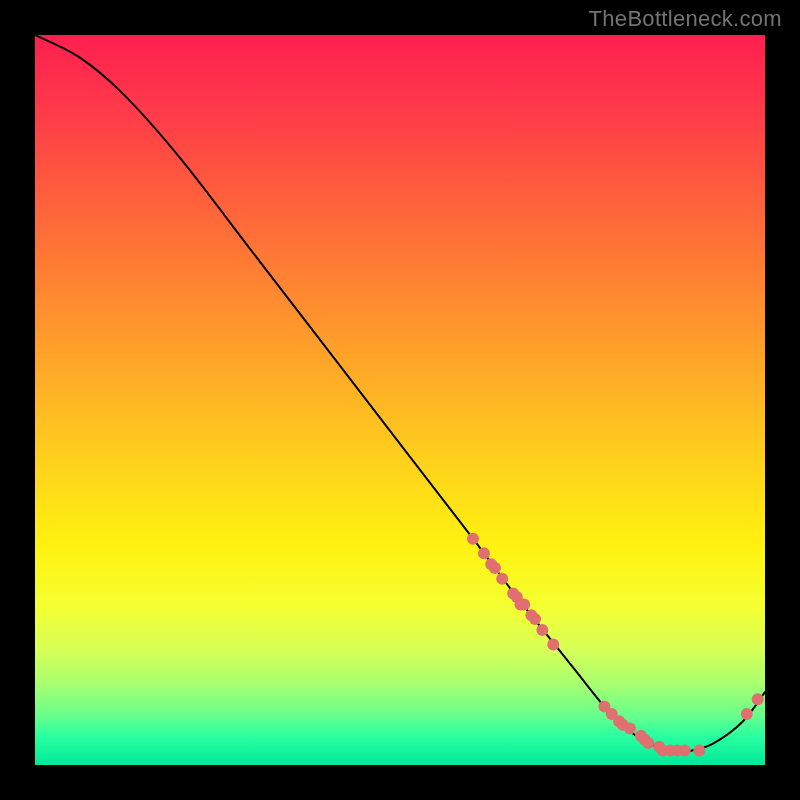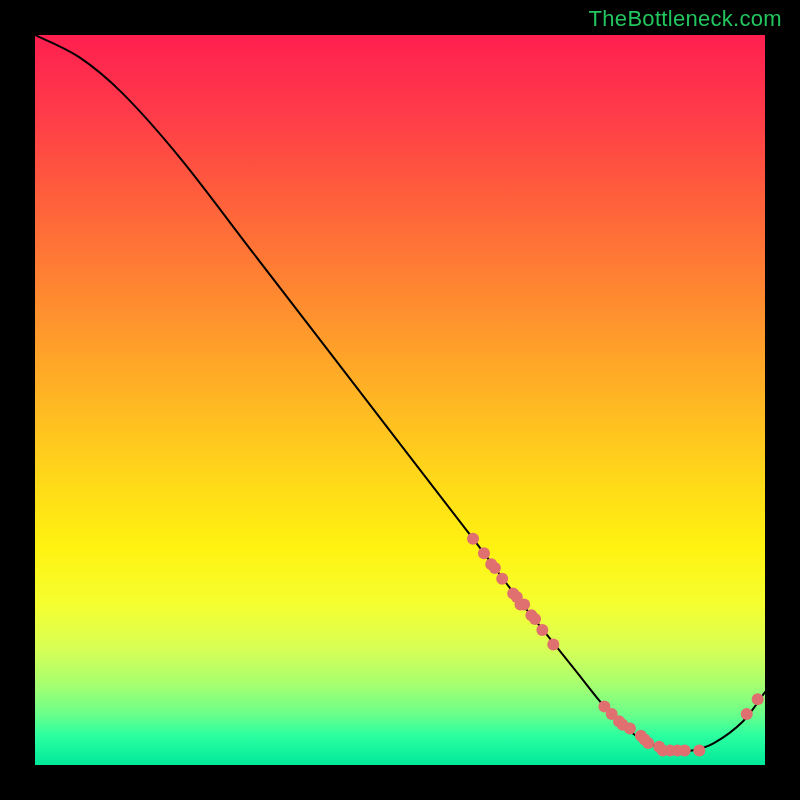--- a/index.html
+++ b/index.html
@@ -8,21 +8,21 @@
     background: #000;
     width: 800px;
     height: 800px;
     position: relative;
     font-family: Arial, Helvetica, sans-serif;
   }
   .watermark {
     position: absolute;
     top: 6px;
     right: 18px;
-    color: #22c55e;
+    color: #737373;
     font-size: 22px;
     letter-spacing: 0.3px;
     z-index: 10;
   }
   .plot-area {
     position: absolute;
     left: 35px;
     top: 35px;
     width: 730px;
     height: 730px;

